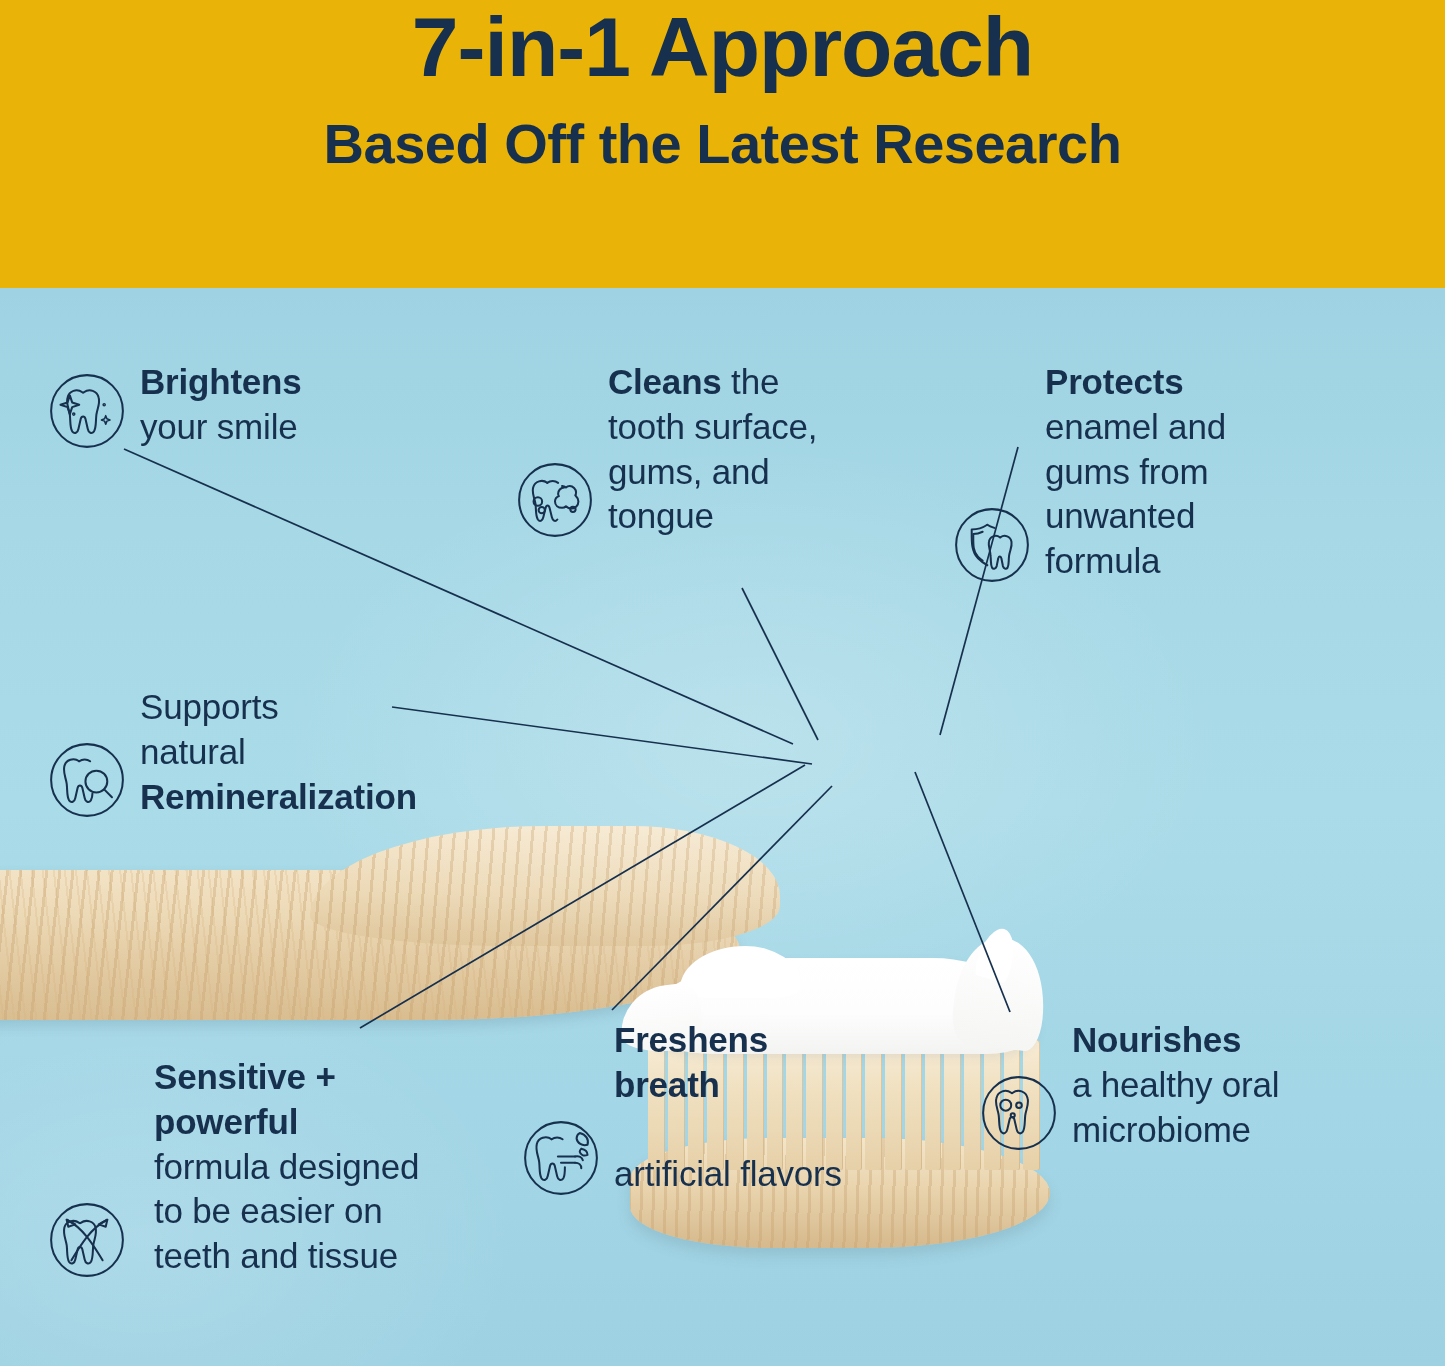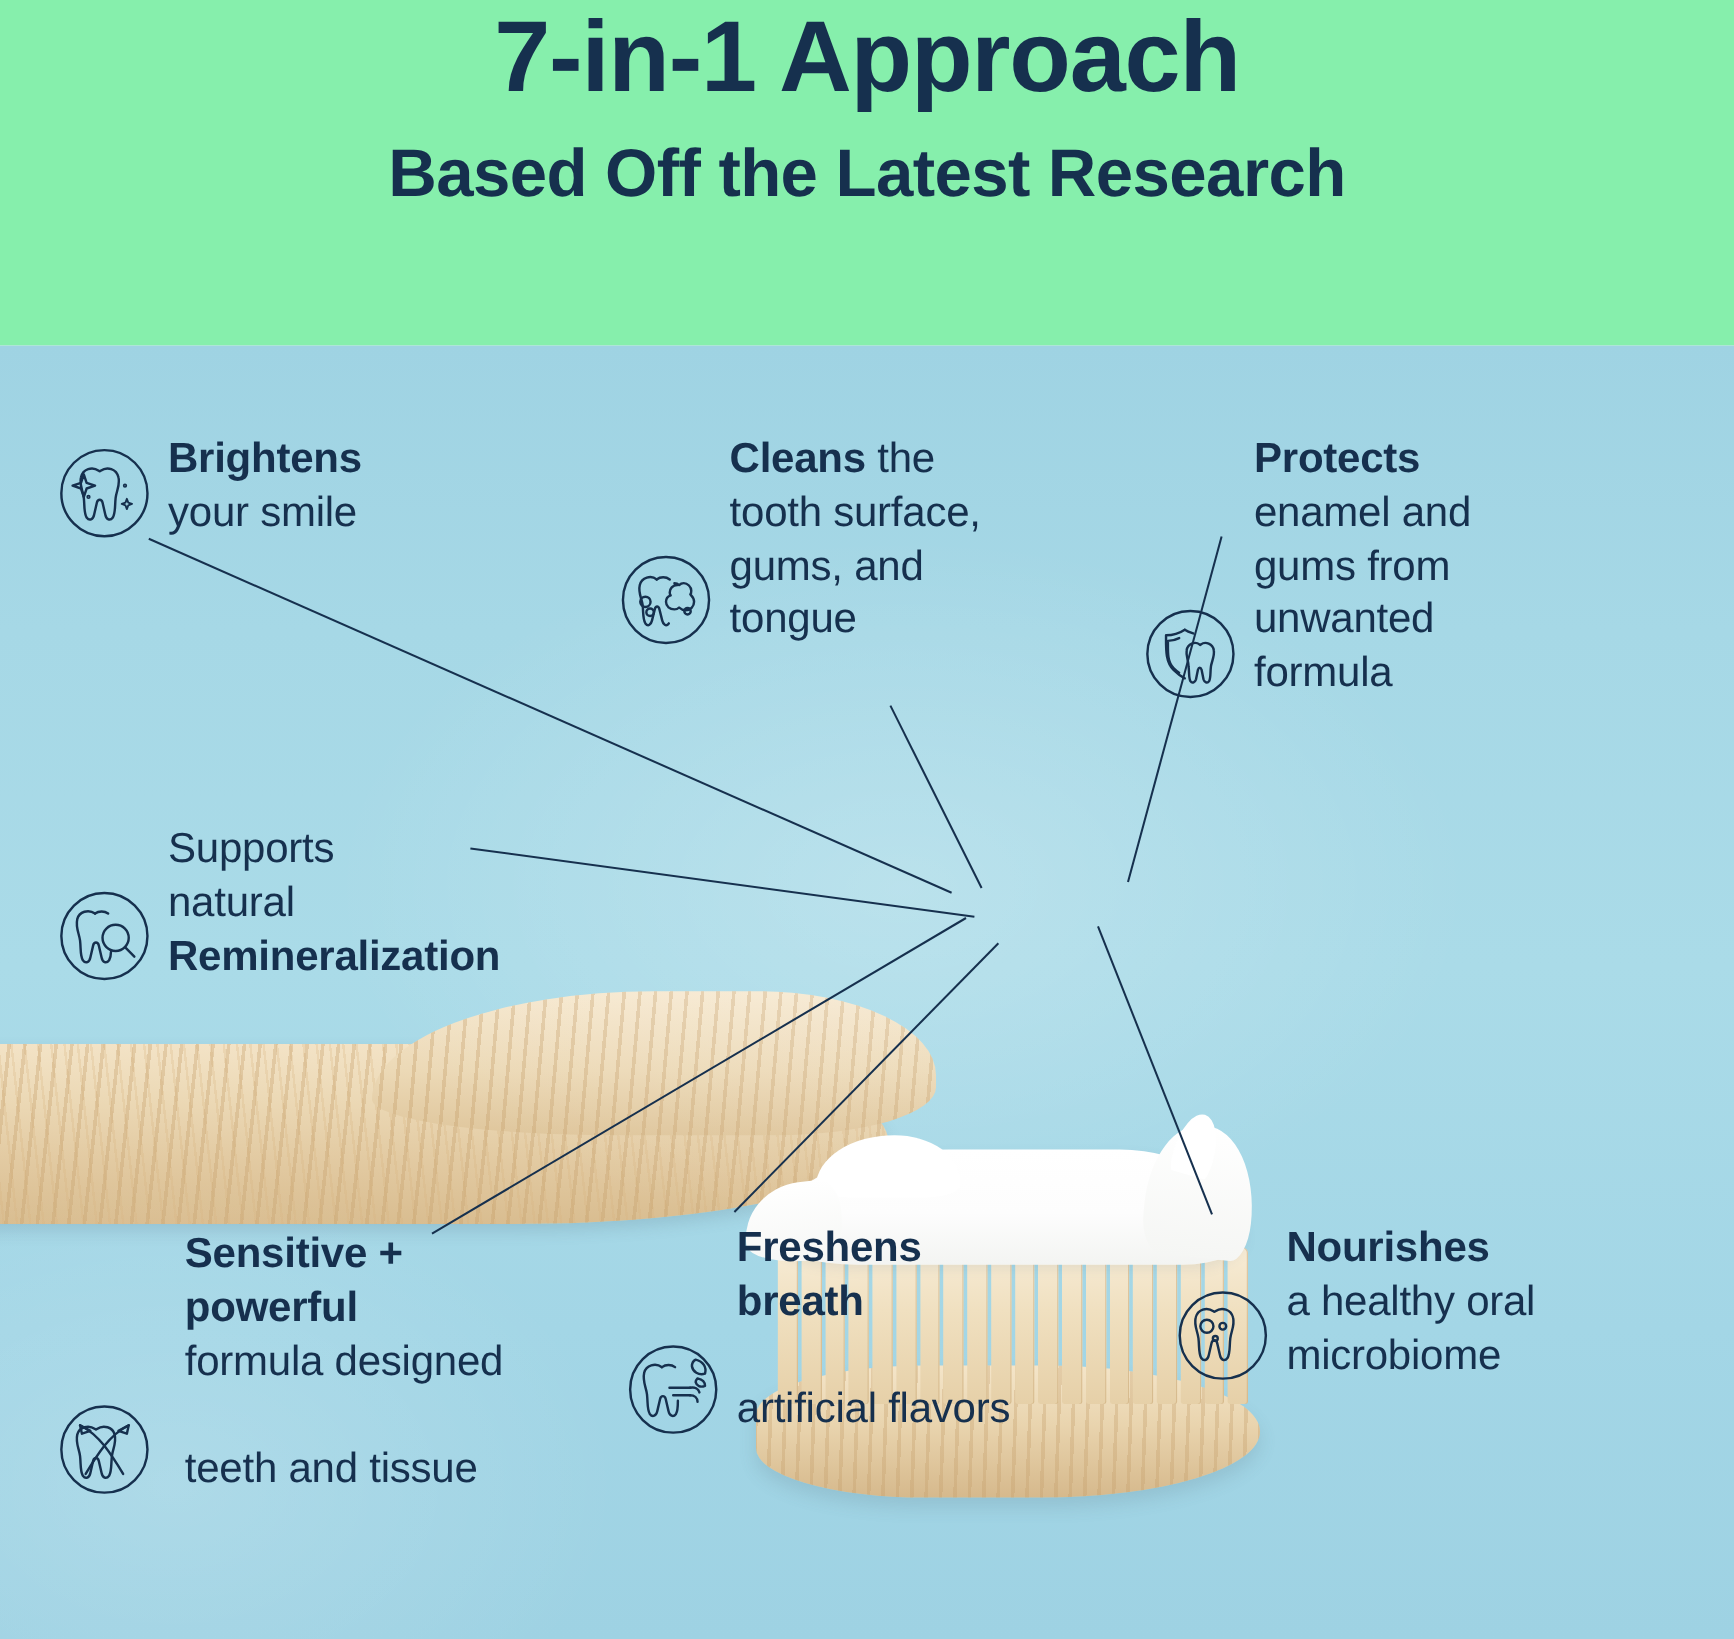--- a/index.html
+++ b/index.html
@@ -6,21 +6,21 @@
   body{
     width:1445px;height:1366px;
     font-family:"Liberation Sans","DejaVu Sans",sans-serif;
     background:#ffffff;overflow:hidden;
   }
   .page{position:relative;width:1445px;height:1366px;overflow:hidden;}
 
   
   .header{
     position:absolute;left:0;top:0;width:1445px;height:288px;
-    background:#86efac;
+    background:#eab308;
     display:flex;flex-direction:column;align-items:center;justify-content:flex-start;
     box-sizing:border-box;padding-top:2px;
   }
   .title-1{
     font-size:84px;font-weight:bold;color:#16304e;letter-spacing:-1px;
     line-height:1.08;white-space:nowrap;
   }
   .title-2{
     font-size:56px;font-weight:bold;color:#16304e;letter-spacing:-0.5px;
     line-height:1.1;white-space:nowrap;margin-top:20px;
@@ -122,21 +122,21 @@
   .ftext{
     color:#16304e;font-size:35px;line-height:1.28;font-weight:400;
     letter-spacing:-0.2px;
   }
   .ftext b{font-weight:bold;}
 
   .f-brightens{left:48px;top:360px;width:400px;}
   .f-cleans   {left:516px;top:360px;width:360px;}
   .f-protects {left:953px;top:360px;width:420px;}
   .f-supports {left:48px;top:665px;width:520px;margin-top:20px;}
-  .f-sensitive{left:48px;top:1023px;width:520px;gap:28px;}
+  .f-sensitive{left:48px;top:1055px;width:520px;gap:28px;}
   .f-freshens {left:522px;top:1018px;width:400px;}
   .f-nourishes{left:980px;top:1018px;width:430px;}
 
   
   .leaders{position:absolute;left:0;top:0;width:1445px;height:1366px;pointer-events:none;}
 </style>
 </head>
 <body>
 
 <div class="page">
@@ -284,21 +284,21 @@
         <path d="M76 24c-8 4-18 12-26 22-7 9-14 20-20 30"></path>
         <path d="M24 24l2 9 9-3z"></path>
         <path d="M76 24l-2 9-9-3z"></path>
       </g>
         </svg>
     </span>
     <span class="ftext">
       <b>Sensitive +</b><br>
       <b>powerful</b><br>
       <span>formula designed</span><br>
-      <br>
+      <span>to be easier on</span><br>
       <span>teeth and tissue</span>
     </span>
   </div>
 
   <div class="feature f-freshens">
     <span class="icon-circle">
       <svg viewBox="0 0 100 100">
           <g fill="none" stroke="#16304e" stroke-width="2.6" stroke-linecap="round" stroke-linejoin="round">
         <circle cx="50" cy="50" r="46"></circle>
         <path d="M38 26c-7-5-17-2-19 6-2 9 2 15 3 23 1 9 0 16 3 21 3 4 7 2 8-3l3-13c1-4 5-4 6 0l3 13c1 5 5 7 8 3 2-3 2-8 2-14"></path>

